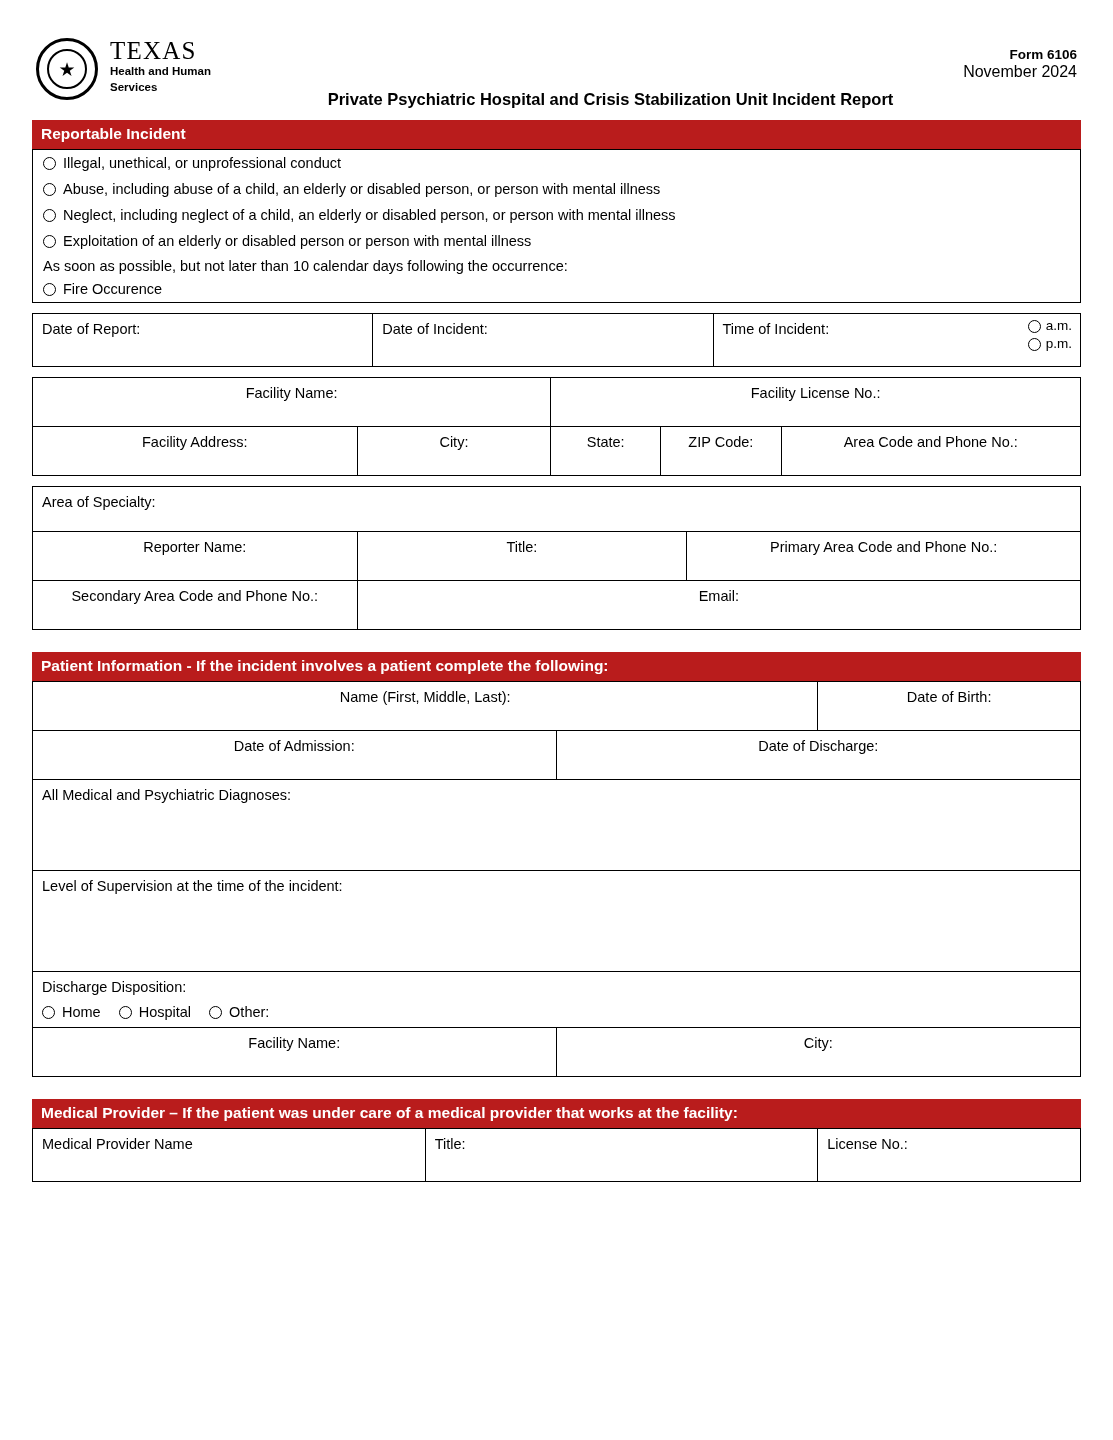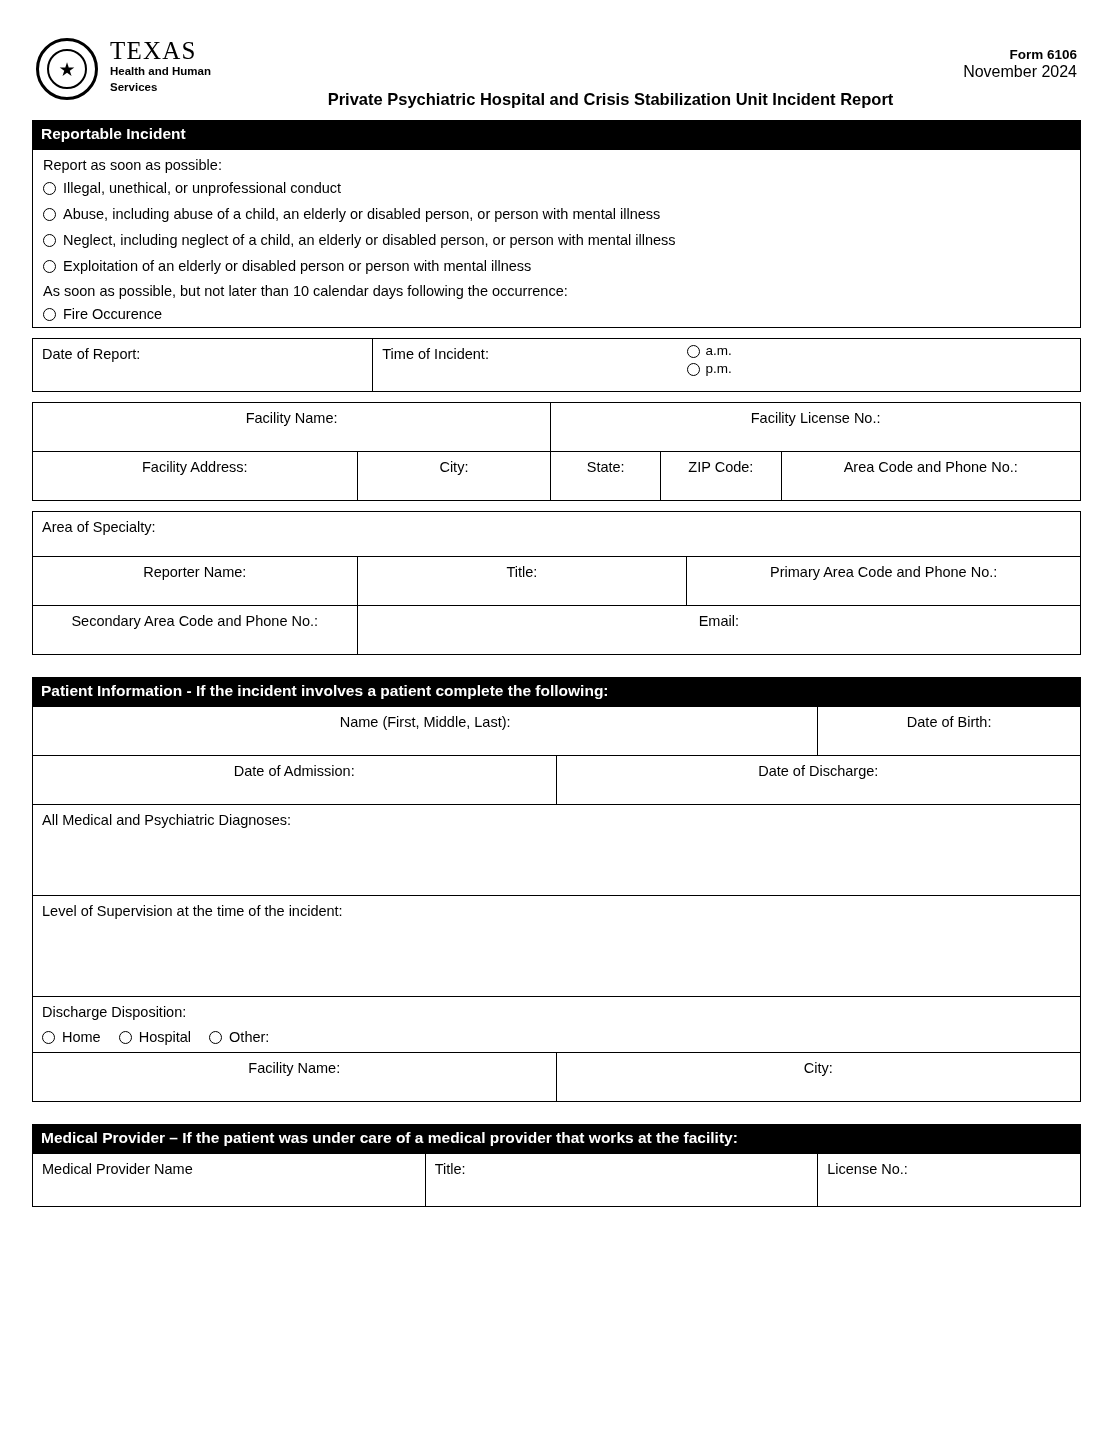--- a/index.html
+++ b/index.html
@@ -102,21 +102,21 @@
     right: 12px;
     top: 62px;
     text-align: center;
     font-size: 16.5px;
     font-weight: bold;
     padding-left: 120px;
   }
 
   
   .section-bar {
-    background: #000000;
+    background: #b91c1c;
     color: #ffffff;
     font-weight: bold;
     font-size: 15.5px;
     padding: 5px 9px 6px 9px;
     box-sizing: border-box;
   }
 
   
   .box {
     border: 1.5px solid #000;
@@ -214,21 +214,20 @@
     <div class="form-meta">
       <div class="form-no">Form 6106</div>
       <div class="form-date">November 2024</div>
     </div>
     <div class="doc-title">Private Psychiatric Hospital and Crisis Stabilization Unit Incident Report</div>
   </div>
 
   <div class="section-bar">Reportable Incident</div>
 
   <div class="box">
-    <div class="intro-line">Report as soon as possible:</div>
 
     <div class="opt-row">
       <span class="radio"></span>
       <span>Illegal, unethical, or unprofessional conduct</span>
     </div>
     <div class="opt-row">
       <span class="radio"></span>
       <span>Abuse, including abuse of a child, an elderly or disabled person, or person with mental illness</span>
     </div>
     <div class="opt-row">
@@ -245,20 +244,23 @@
     <div class="opt-row">
       <span class="radio"></span>
       <span>Fire Occurence</span>
     </div>
   </div>
 
   <div class="box mt10">
     <div class="row">
       <div class="cell h52" style="width:32.5%">
         <span>Date of Report:</span>
+      </div>
+      <div class="cell h52" style="width:32.5%">
+        <span>Date of Incident:</span>
       </div>
       <div class="cell h52" style="width:35%">
         <span>Time of Incident:</span>
         <span class="ampm">
           <span class="line">
             <span class="radio"></span>
             <span>a.m.</span>
           </span>
           <span class="line">
             <span class="radio"></span>

